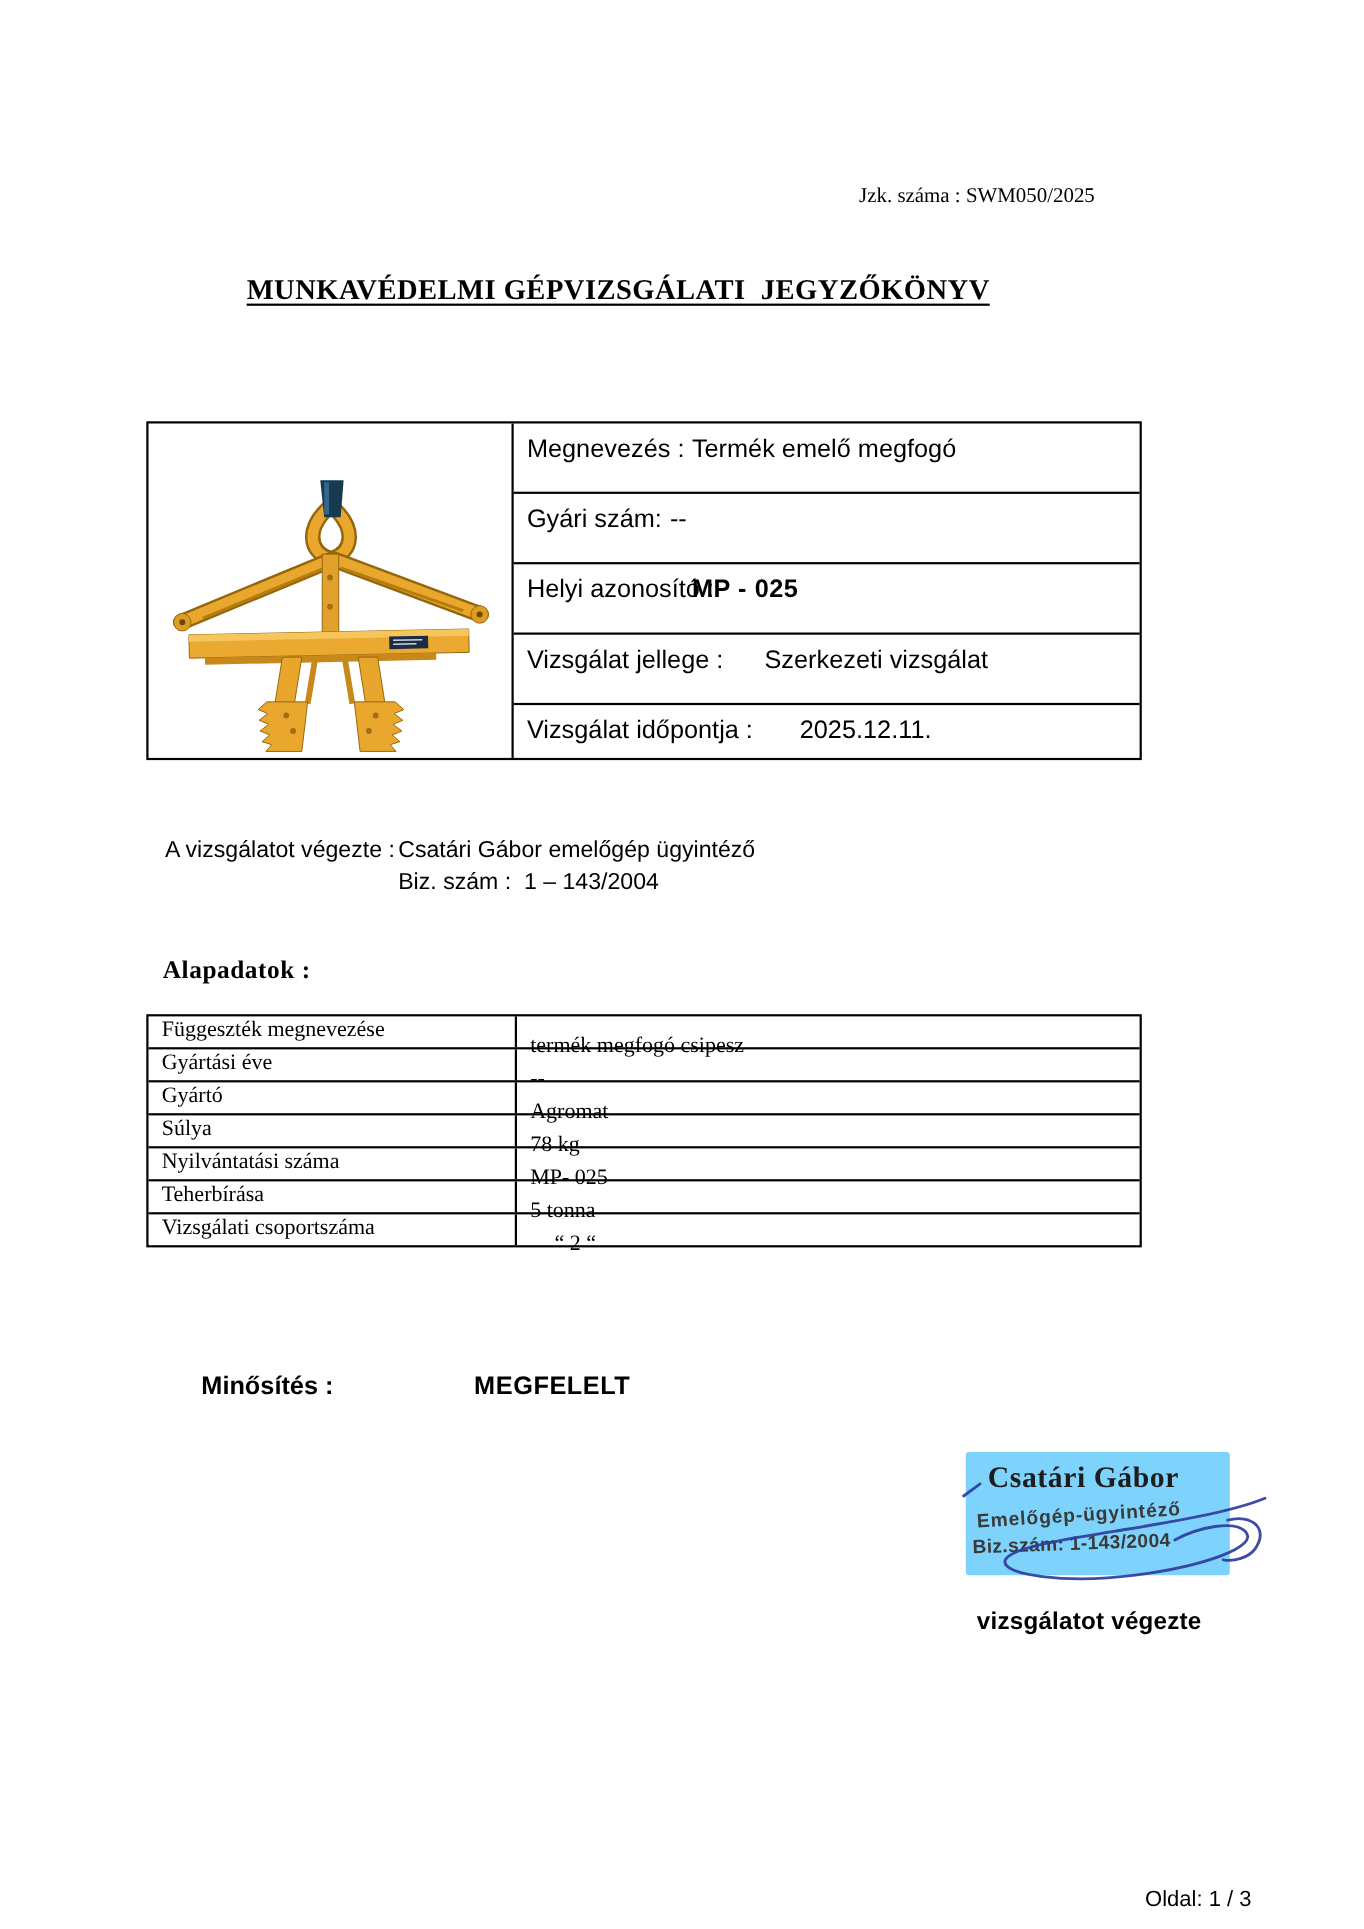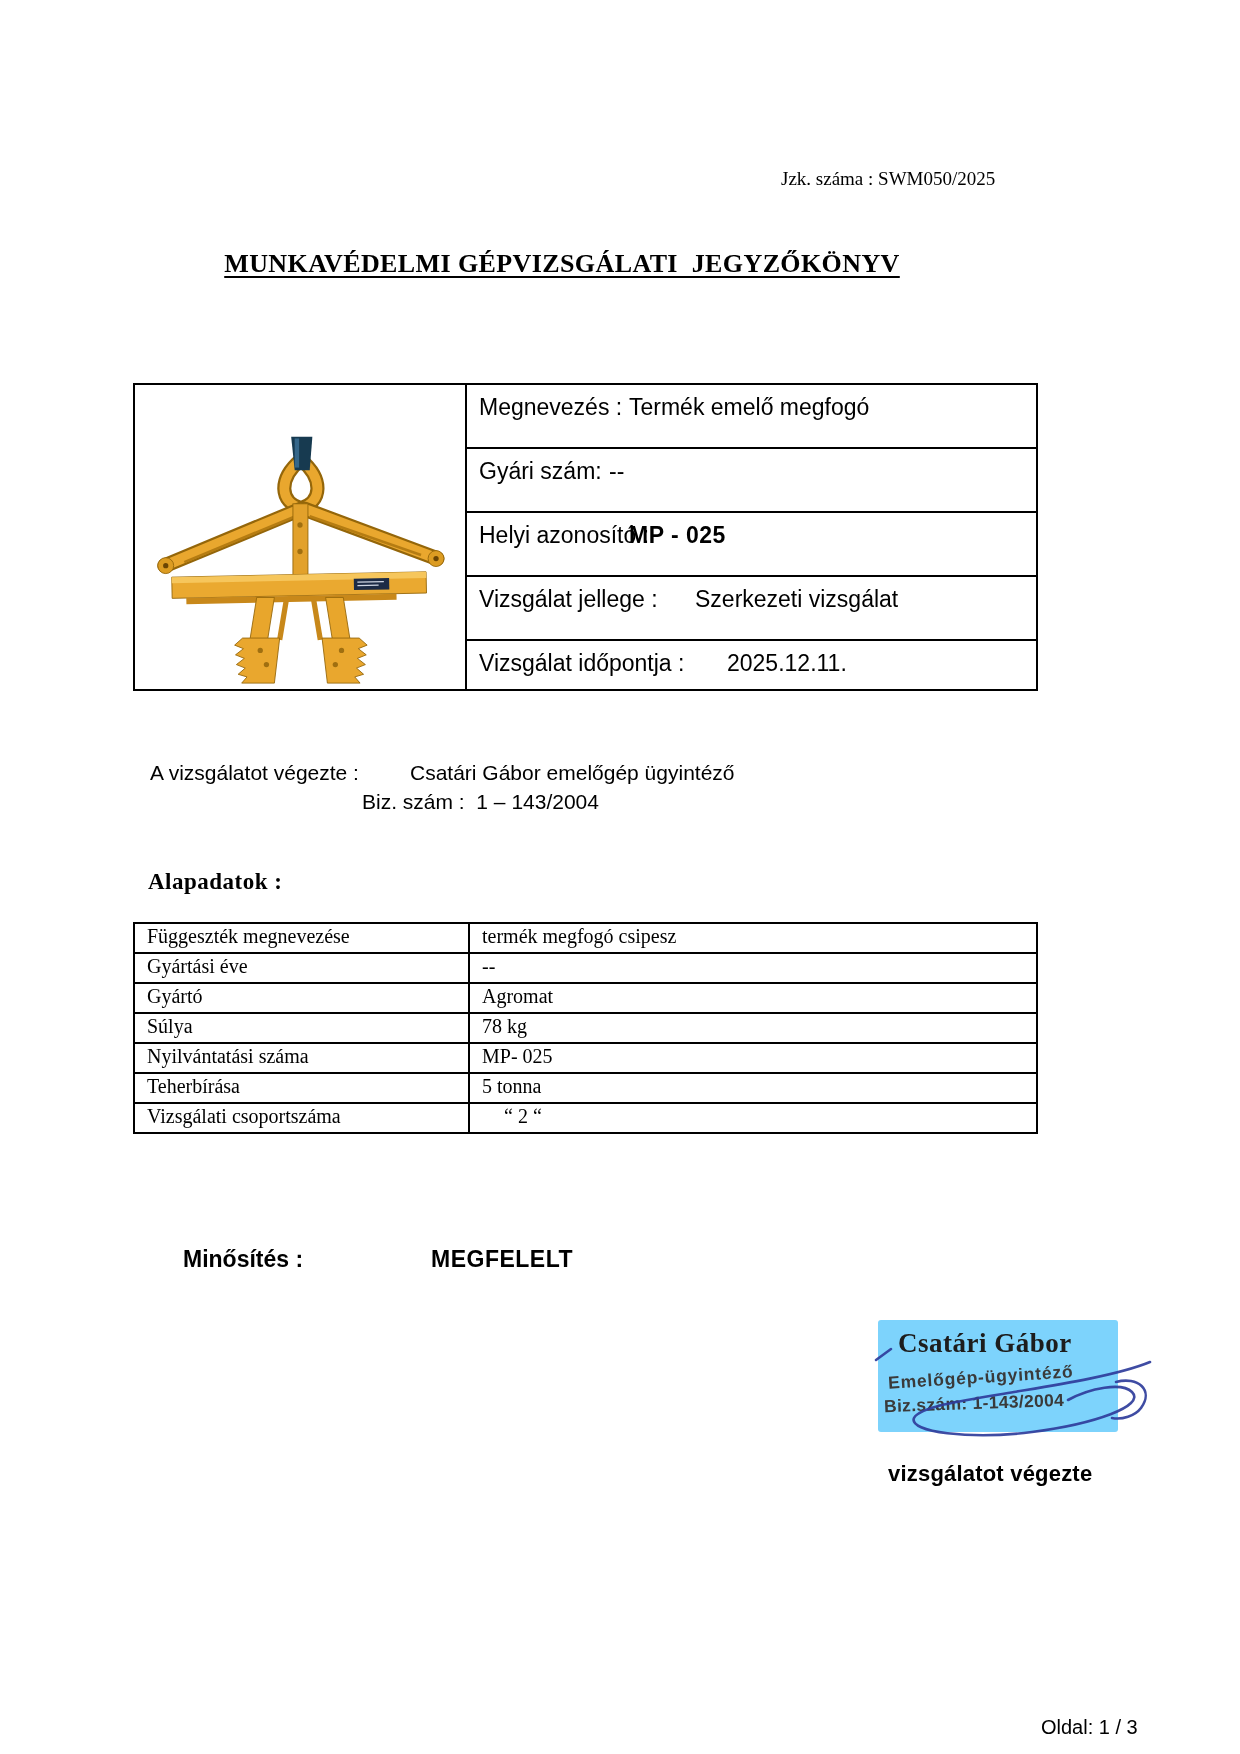--- a/index.html
+++ b/index.html
@@ -26,32 +26,32 @@
   .m-val{position:absolute;top:9px;}
   .v0{left:162px}
   .v1{left:142px}
   .v2{left:162px;font-weight:bold;letter-spacing:.5px}
   .v3{left:228px}
   .v4{left:260px}
 
   
   .inspector{position:absolute;left:150px;top:761px;width:720px;height:64px;font-size:21px;}
   .insp-label{position:absolute;left:0;top:0;}
-  .insp-name{position:absolute;left:212px;top:0;margin-left:48px;}
+  .insp-name{position:absolute;left:212px;top:0;}
   .insp-license{position:absolute;left:212px;top:29px;white-space:pre;}
 
   .alap-heading{position:absolute;left:148px;top:869px;font-family:"Liberation Serif",serif;font-weight:bold;font-size:23px;letter-spacing:.5px;}
 
   
   .base-table{position:absolute;left:133px;top:922px;width:905px;border:2px solid #000;box-sizing:border-box;}
   .b-row{display:flex;border-bottom:2px solid #000;height:28px;box-sizing:content-box;}
   .b-row:last-child{border-bottom:none;}
   .b-label{width:335px;border-right:2px solid #000;box-sizing:border-box;padding-left:12px;padding-top:1px;
            font-family:"Liberation Serif",serif;font-size:20px;}
-  .b-value{flex:1;padding-left:12px;padding-top:1px;font-family:"Liberation Serif",serif;font-size:20px;}
+  .b-value{flex:1;padding-left:12px;padding-top:15px;font-family:"Liberation Serif",serif;font-size:20px;}
   .b-q .b-value{padding-left:34px;}
 
   
   .qualification{position:absolute;left:183px;top:1246px;width:620px;height:30px;font-weight:bold;font-size:23px;}
   .qual-value{position:absolute;left:248px;top:0;letter-spacing:.5px;}
 
   
   .stamp{position:absolute;left:878px;top:1320px;width:240px;height:112px;background:#7dd3fc;border-radius:3px;}
   .stamp-name{position:absolute;left:20px;top:8px;font-family:"Liberation Serif",serif;font-weight:bold;font-size:27px;color:#1d1d1d;letter-spacing:.5px;}
   .stamp-role{position:absolute;left:10px;top:47px;font-weight:bold;font-size:17.5px;color:#3a3a3a;transform:rotate(-3.5deg);letter-spacing:.8px;}

